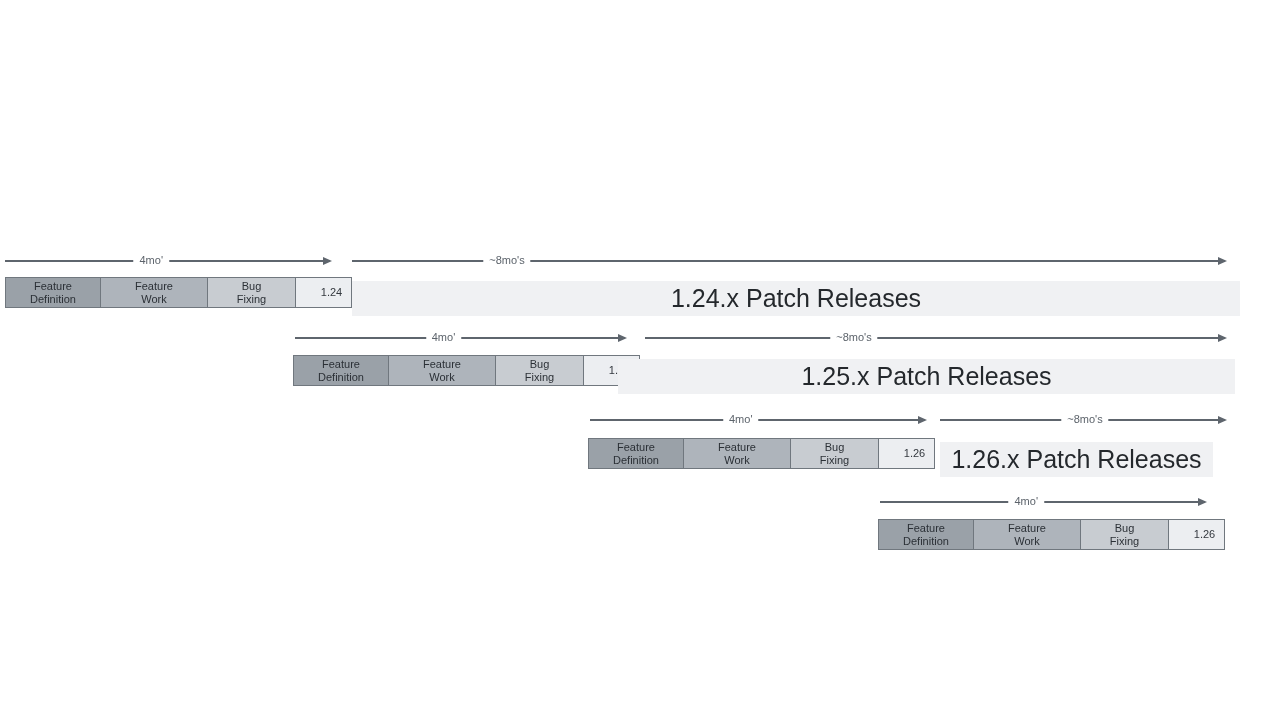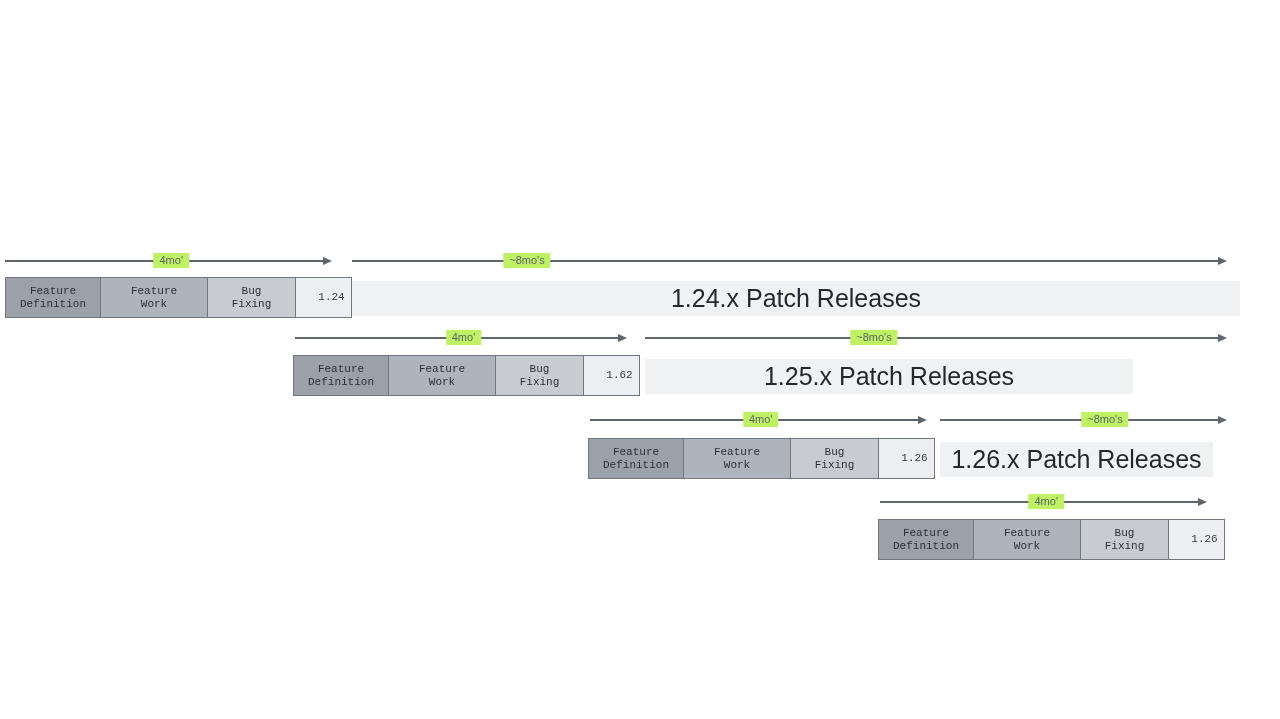--- a/index.html
+++ b/index.html
@@ -36,36 +36,34 @@
     top: -3px;
     width: 0; height: 0;
     border-left: 9px solid var(--arrow);
     border-top: 4px solid transparent;
     border-bottom: 4px solid transparent;
   }
   .arrow-label {
     position: absolute;
     top: -7px;
     transform: translateX(-50%);
-    background: #bef264;
+    background: #ffffff;
     padding: 0 6px;
     font-size: 11px;
     line-height: 15px;
     color: var(--label-text);
     white-space: nowrap;
-    margin-left: 20px;
   }
   .dev-arrow .arrow-label { left: 45%; }
 
   
   .phase-boxes {
     position: absolute;
     display: flex;
-    height: 41px;
-    font-family: Liberation Mono, monospace;
+    height: 31px;
   }
   .phase {
     box-sizing: border-box;
     border: 1px solid var(--box-border);
     display: flex;
     align-items: center;
     justify-content: center;
     text-align: center;
     font-size: 11px;
     line-height: 13px;
@@ -96,21 +94,21 @@
   .r0-dev   { left: 5px;   top: 260px; width: 325px; }
   .r0-boxes { left: 5px;   top: 277px; }
   .r0-patch { left: 352px; top: 260px; width: 873px; }
   .r0-patch .arrow-label { left: 155px; }
   .r0-bar   { left: 352px; top: 281px; width: 888px; }
 
   .r1-dev   { left: 295px; top: 337px; width: 330px; }
   .r1-boxes { left: 293px; top: 355px; }
   .r1-patch { left: 645px; top: 337px; width: 580px; }
   .r1-patch .arrow-label { left: 209px; }
-  .r1-bar   { left: 645px; top: 359px; width: 488px; }
+  .r1-bar   { left: 618px; top: 359px; width: 617px; }
 
   .r2-dev   { left: 590px; top: 419px; width: 335px; }
   .r2-boxes { left: 588px; top: 438px; }
   .r2-patch { left: 940px; top: 419px; width: 285px; }
   .r2-patch .arrow-label { left: 145px; }
   .r2-bar   { left: 940px; top: 442px; width: 273px; }
 
   .r3-dev   { left: 880px; top: 501px; width: 325px; }
   .r3-boxes { left: 878px; top: 519px; }
 </style>

